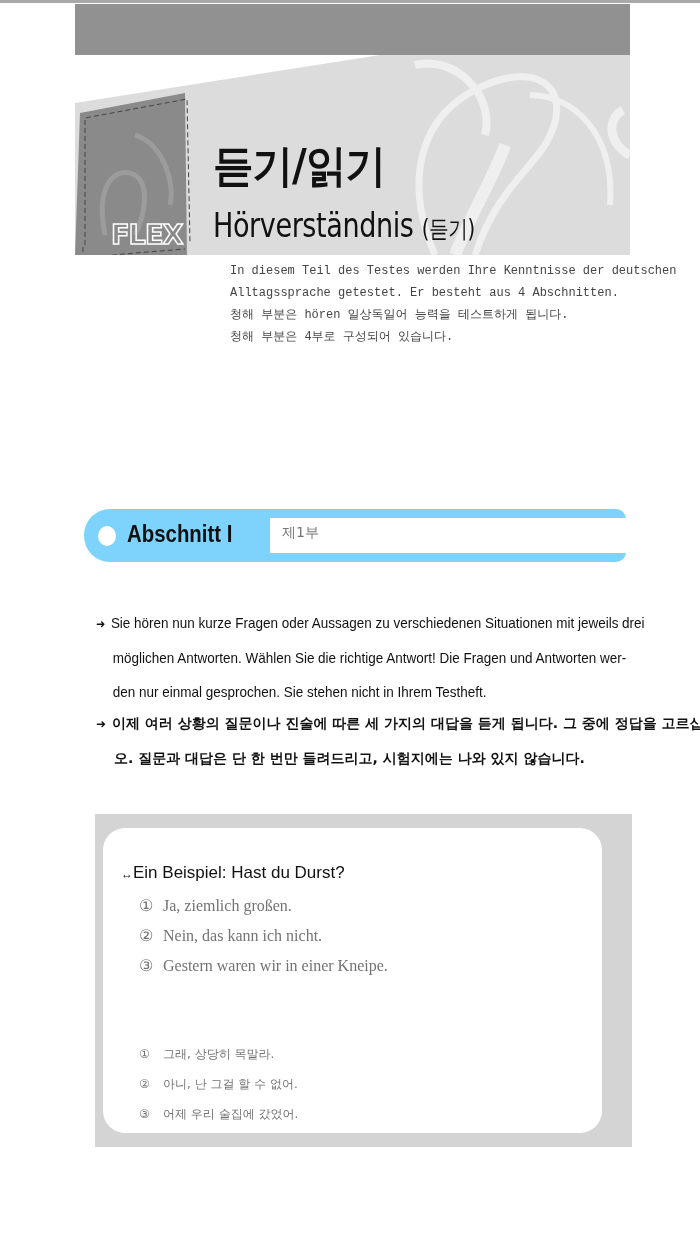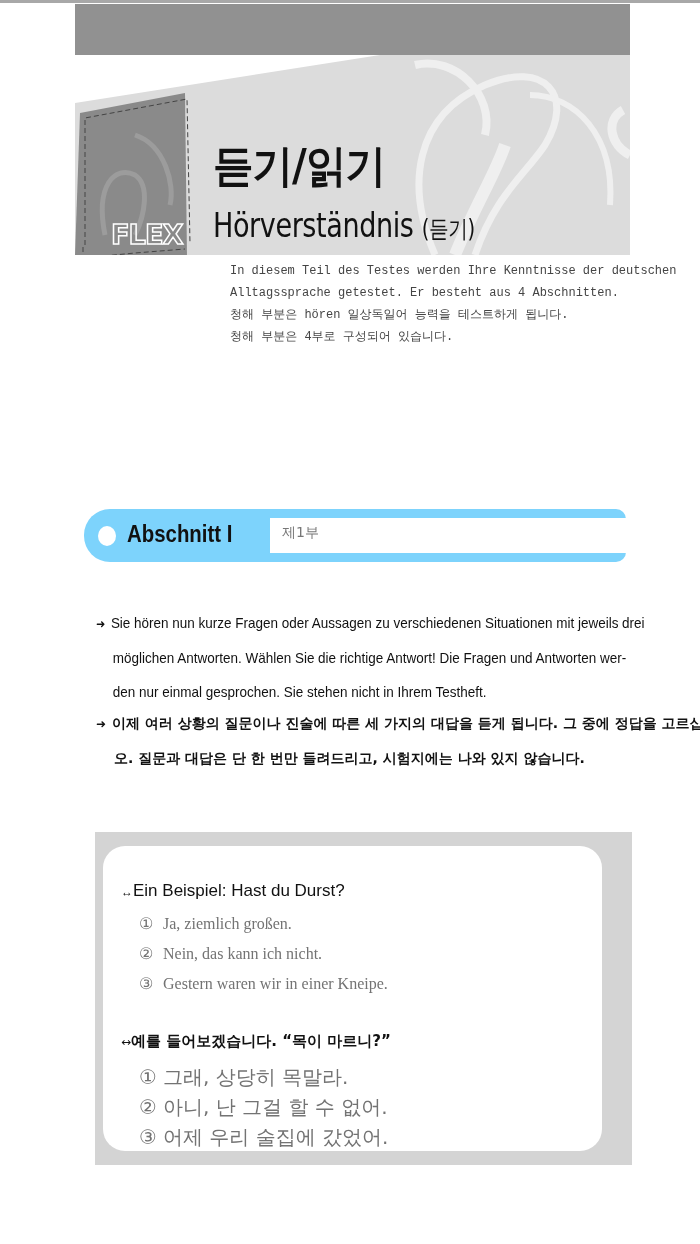--- a/index.html
+++ b/index.html
@@ -23,29 +23,29 @@
   .section-title { position: absolute; left: 43px; top: 11px; font-size: 24px; font-weight: bold; color: #111;
                    transform: scaleX(0.85); transform-origin: left; font-family: "Liberation Sans", sans-serif; }
   .section-sub { position: absolute; left: 186px; top: 9px; width: 356px; height: 35px; background: #fff; }
   .section-sub span { position: absolute; left: 12px; top: 6px; font-size: 14px; color: #777; text-align: right; }
   .instr { position: absolute; left: 96px; width: 550px; font-size: 14.5px; line-height: 34px; color: #111; }
   .instr .line { white-space: nowrap; }
   .instr .indent { padding-left: 18px; }
   .instr-de { top: 606px; font-family: "Liberation Sans", sans-serif; transform: scaleX(0.93); transform-origin: left; }
   .instr-ko { top: 706px; font-weight: bold; font-size: 14px; }
   .arrow { display: inline-block; width: 16px; font-size: 12px; }
-  .example-box { position: absolute; left: 95px; top: 814px; width: 537px; height: 333px; background: #d4d4d4; margin-top: 18px; }
+  .example-box { position: absolute; left: 95px; top: 814px; width: 537px; height: 333px; background: #d4d4d4; }
   .example-card { position: absolute; left: 8px; top: 14px; width: 499px; height: 305px; background: #fff;
                   border-radius: 22px 22px 22px 22px; }
   .ex-head { position: absolute; left: 18px; font-size: 17px; color: #111; white-space: nowrap; }
   .ex-head.de { top: 35px; font-family: "Liberation Sans", sans-serif; }
   .ex-head.ko { top: 186px; font-weight: bold; font-size: 15px; }
   .ex-opt { position: absolute; left: 36px; font-size: 16px; color: #737373; white-space: nowrap; }
   .ex-opt.de { font-family: "Liberation Serif", serif; }
-  .ex-opt.ko { font-size: 20px; }
+  .ex-opt.ko { font-size: 12px; }
   .num { display: inline-block; width: 24px; }
 </style>
 </head>
 <body>
 
 <div class="top-rule"></div>
 <div class="top-band"></div>
 
 <div class="banner">
   <svg width="555" height="200" viewBox="0 0 555 200">
@@ -104,23 +104,20 @@
     <div class="ex-opt de" style="top:68px;">
       <span class="num">①</span><span>Ja, ziemlich großen.</span>
     </div>
     <div class="ex-opt de" style="top:98px;">
       <span class="num">②</span><span>Nein, das kann ich nicht.</span>
     </div>
     <div class="ex-opt de" style="top:128px;">
       <span class="num">③</span><span>Gestern waren wir in einer Kneipe.</span>
     </div>
 
-    <div class="ex-head ko">
-      <span style="font-size:12px;font-weight:normal;">↔</span><span>예를 들어보겠습니다. “목이 마르니?”</span>
-    </div>
     <div class="ex-opt ko" style="top:218px;">
       <span class="num">①</span><span>그래, 상당히 목말라.</span>
     </div>
     <div class="ex-opt ko" style="top:248px;">
       <span class="num">②</span><span>아니, 난 그걸 할 수 없어.</span>
     </div>
     <div class="ex-opt ko" style="top:278px;">
       <span class="num">③</span><span>어제 우리 술집에 갔었어.</span>
     </div>
   </div>

